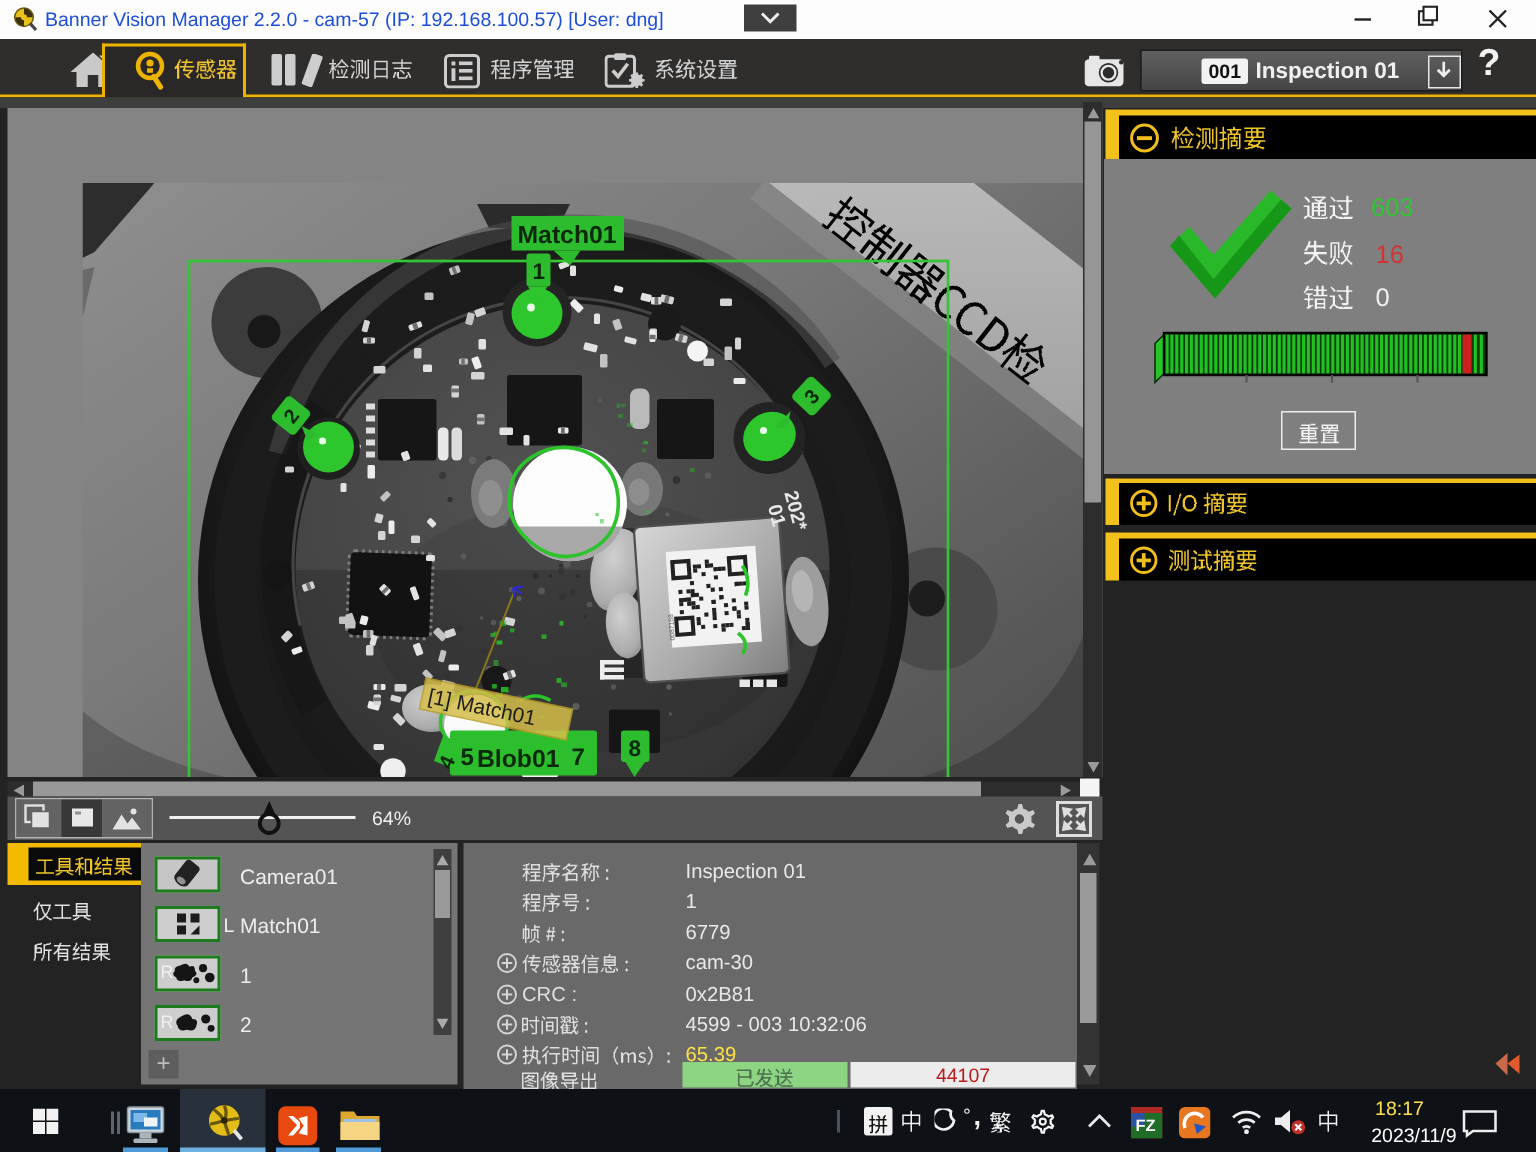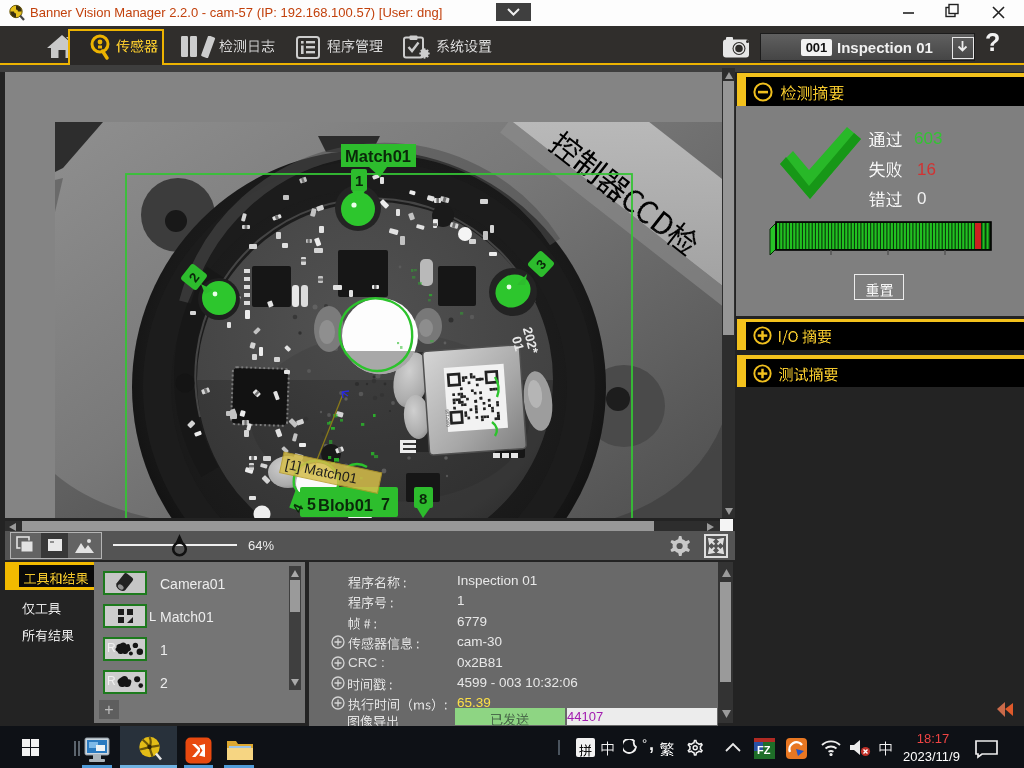--- a/index.html
+++ b/index.html
@@ -10,21 +10,21 @@
 <body>
 
 <div class="a" style="left:0;top:0;width:1024px;height:26px;background:#fdfdfd">
   <svg class="a" style="left:8px;top:4px" width="18" height="18" viewBox="0 0 18 18">
     <circle cx="8" cy="7.5" r="6.2" fill="#e8c21a" stroke="#6a5a10" stroke-width="1"></circle>
     <path d="M8 1.5 A6 6 0 0 1 13.8 7.5 L8 7.5 Z" fill="#3a3010"></path>
     <path d="M8 13.5 A6 6 0 0 1 2.2 7.5 L8 7.5 Z" fill="#3a3010"></path>
     <circle cx="8" cy="7.5" r="2" fill="#e8c21a"></circle>
     <line x1="12" y1="11.5" x2="16" y2="16" stroke="#444" stroke-width="2.2"></line>
   </svg>
-  <div class="a" style="left:30px;top:5px;font-size:13px;color:#c2410c">Banner Vision Manager 2.2.0 - cam-57 (IP: 192.168.100.57) [User: dng]</div>
+  <div class="a" style="left:30px;top:5px;font-size:13px;color:#1d4ed8">Banner Vision Manager 2.2.0 - cam-57 (IP: 192.168.100.57) [User: dng]</div>
   <div class="a" style="left:496px;top:3px;width:35px;height:18px;background:#3f3f3f">
     <svg class="a" style="left:11px;top:5px" width="13" height="8" viewBox="0 0 13 8">
         <path d="M1 1 L6.5 6.5 L12 1" fill="none" stroke="#eee" stroke-width="2"></path>
       </svg>
   </div>
   <svg class="a" style="left:898px;top:0" width="126" height="26" viewBox="0 0 126 26">
     <line x1="5" y1="13" x2="16" y2="13" stroke="#222" stroke-width="1.6"></line>
     <rect x="48" y="7.5" width="9" height="9" fill="none" stroke="#222" stroke-width="1.4"></rect>
     <rect x="51" y="4.5" width="9" height="9" fill="#fdfdfd" stroke="#222" stroke-width="1.4"></rect>
     <path d="M95 7 L106 18 M106 7 L95 18" stroke="#222" stroke-width="1.6"></path>
@@ -770,21 +770,21 @@
   <div class="a tsvg" style="left:39px;top:133px;color:#dedede"><svg width="99.0" height="13.0" viewBox="0 0 198 26">
         <path fill="currentColor" d="M14 0h1v1h-1zM4 1h2v1h-2zM14 1h2v1h-2zM32 1h3v1h-3zM72 1h2v1h-2zM81 1h2v1h-2zM127 1h1v1h-1zM168 1h1v1h-1zM4 2h2v1h-2zM14 2h2v1h-2zM31 2h3v1h-3zM37 2h13v1h-13zM72 2h2v1h-2zM81 2h3v1h-3zM87 2h15v1h-15zM126 2h2v1h-2zM168 2h2v1h-2zM4 3h2v1h-2zM14 3h2v1h-2zM30 3h3v1h-3zM37 3h13v1h-13zM54 3h8v1h-8zM72 3h2v1h-2zM82 3h3v1h-3zM87 3h15v1h-15zM125 3h2v1h-2zM168 3h3v1h-3zM4 4h2v1h-2zM14 4h2v1h-2zM29 4h3v1h-3zM54 4h8v1h-8zM72 4h2v1h-2zM83 4h2v1h-2zM100 4h2v1h-2zM125 4h2v1h-2zM169 4h2v1h-2zM4 5h2v1h-2zM14 5h2v1h-2zM28 5h3v1h-3zM54 5h2v1h-2zM60 5h2v1h-2zM72 5h2v1h-2zM84 5h1v1h-1zM100 5h2v1h-2zM124 5h2v1h-2zM170 5h2v1h-2zM1 6h8v1h-8zM10 6h11v1h-11zM27 6h3v1h-3zM54 6h2v1h-2zM60 6h2v1h-2zM63 6h14v1h-14zM100 6h2v1h-2zM123 6h3v1h-3zM170 6h3v1h-3zM1 7h8v1h-8zM10 7h12v1h-12zM27 7h2v1h-2zM33 7h3v1h-3zM54 7h2v1h-2zM60 7h2v1h-2zM63 7h14v1h-14zM80 7h2v1h-2zM100 7h2v1h-2zM123 7h2v1h-2zM171 7h2v1h-2zM4 8h2v1h-2zM14 8h2v1h-2zM19 8h3v1h-3zM33 8h2v1h-2zM54 8h2v1h-2zM60 8h2v1h-2zM72 8h2v1h-2zM80 8h2v1h-2zM86 8h10v1h-10zM100 8h2v1h-2zM123 8h2v1h-2zM171 8h2v1h-2zM4 9h2v1h-2zM13 9h2v1h-2zM19 9h2v1h-2zM32 9h2v1h-2zM54 9h2v1h-2zM60 9h2v1h-2zM72 9h2v1h-2zM80 9h2v1h-2zM86 9h10v1h-10zM100 9h2v1h-2zM122 9h3v1h-3zM132 9h2v1h-2zM137 9h4v1h-4zM146 9h4v1h-4zM158 9h5v1h-5zM171 9h3v1h-3zM194 9h3v1h-3zM4 10h2v1h-2zM13 10h2v1h-2zM19 10h2v1h-2zM31 10h3v1h-3zM36 10h15v1h-15zM54 10h2v1h-2zM60 10h2v1h-2zM72 10h2v1h-2zM80 10h2v1h-2zM86 10h2v1h-2zM94 10h2v1h-2zM100 10h2v1h-2zM122 10h2v1h-2zM132 10h3v1h-3zM136 10h6v1h-6zM144 10h7v1h-7zM157 10h8v1h-8zM172 10h2v1h-2zM194 10h3v1h-3zM4 11h2v1h-2zM13 11h2v1h-2zM19 11h2v1h-2zM30 11h3v1h-3zM36 11h15v1h-15zM54 11h8v1h-8zM65 11h2v1h-2zM72 11h2v1h-2zM80 11h2v1h-2zM86 11h2v1h-2zM94 11h2v1h-2zM100 11h2v1h-2zM122 11h2v1h-2zM132 11h5v1h-5zM140 11h6v1h-6zM148 11h3v1h-3zM156 11h3v1h-3zM163 11h1v1h-1zM172 11h2v1h-2zM194 11h3v1h-3zM4 12h3v1h-3zM8 12h1v1h-1zM10 12h2v1h-2zM13 12h2v1h-2zM19 12h2v1h-2zM29 12h4v1h-4zM45 12h2v1h-2zM54 12h8v1h-8zM65 12h2v1h-2zM72 12h2v1h-2zM80 12h2v1h-2zM86 12h2v1h-2zM94 12h2v1h-2zM100 12h2v1h-2zM122 12h2v1h-2zM132 12h4v1h-4zM140 12h4v1h-4zM149 12h3v1h-3zM156 12h2v1h-2zM172 12h2v1h-2zM195 12h1v1h-1zM4 13h5v1h-5zM10 13h5v1h-5zM19 13h2v1h-2zM28 13h5v1h-5zM45 13h2v1h-2zM54 13h2v1h-2zM60 13h2v1h-2zM66 13h2v1h-2zM72 13h2v1h-2zM80 13h2v1h-2zM86 13h10v1h-10zM100 13h2v1h-2zM122 13h2v1h-2zM132 13h3v1h-3zM141 13h2v1h-2zM149 13h3v1h-3zM156 13h2v1h-2zM172 13h2v1h-2zM1 14h7v1h-7zM12 14h4v1h-4zM19 14h2v1h-2zM27 14h3v1h-3zM31 14h2v1h-2zM45 14h2v1h-2zM54 14h2v1h-2zM60 14h2v1h-2zM66 14h3v1h-3zM72 14h2v1h-2zM80 14h2v1h-2zM86 14h10v1h-10zM100 14h2v1h-2zM122 14h2v1h-2zM132 14h3v1h-3zM141 14h2v1h-2zM149 14h3v1h-3zM156 14h4v1h-4zM172 14h2v1h-2zM1 15h5v1h-5zM13 15h4v1h-4zM19 15h2v1h-2zM27 15h2v1h-2zM31 15h2v1h-2zM45 15h2v1h-2zM54 15h2v1h-2zM60 15h2v1h-2zM67 15h2v1h-2zM72 15h2v1h-2zM80 15h2v1h-2zM86 15h2v1h-2zM94 15h2v1h-2zM100 15h2v1h-2zM122 15h2v1h-2zM132 15h3v1h-3zM141 15h2v1h-2zM149 15h3v1h-3zM157 15h5v1h-5zM172 15h2v1h-2zM1 16h1v1h-1zM4 16h2v1h-2zM12 16h9v1h-9zM31 16h2v1h-2zM45 16h2v1h-2zM54 16h2v1h-2zM60 16h2v1h-2zM68 16h2v1h-2zM72 16h2v1h-2zM80 16h2v1h-2zM86 16h2v1h-2zM94 16h2v1h-2zM100 16h2v1h-2zM122 16h2v1h-2zM132 16h3v1h-3zM141 16h2v1h-2zM149 16h3v1h-3zM159 16h5v1h-5zM172 16h2v1h-2zM4 17h2v1h-2zM12 17h2v1h-2zM17 17h4v1h-4zM31 17h2v1h-2zM45 17h2v1h-2zM54 17h2v1h-2zM60 17h2v1h-2zM72 17h2v1h-2zM80 17h2v1h-2zM86 17h2v1h-2zM94 17h2v1h-2zM100 17h2v1h-2zM123 17h2v1h-2zM132 17h3v1h-3zM141 17h2v1h-2zM149 17h3v1h-3zM162 17h3v1h-3zM171 17h2v1h-2zM4 18h2v1h-2zM12 18h2v1h-2zM19 18h2v1h-2zM31 18h2v1h-2zM45 18h2v1h-2zM54 18h8v1h-8zM72 18h2v1h-2zM80 18h2v1h-2zM86 18h2v1h-2zM94 18h2v1h-2zM100 18h2v1h-2zM123 18h2v1h-2zM132 18h3v1h-3zM141 18h2v1h-2zM149 18h3v1h-3zM163 18h2v1h-2zM171 18h2v1h-2zM4 19h2v1h-2zM11 19h2v1h-2zM20 19h2v1h-2zM31 19h2v1h-2zM45 19h2v1h-2zM54 19h8v1h-8zM72 19h2v1h-2zM80 19h2v1h-2zM86 19h10v1h-10zM100 19h2v1h-2zM123 19h2v1h-2zM132 19h3v1h-3zM141 19h2v1h-2zM149 19h3v1h-3zM163 19h2v1h-2zM171 19h2v1h-2zM195 19h1v1h-1zM4 20h2v1h-2zM10 20h3v1h-3zM20 20h2v1h-2zM23 20h2v1h-2zM31 20h2v1h-2zM45 20h2v1h-2zM54 20h2v1h-2zM72 20h2v1h-2zM80 20h2v1h-2zM86 20h10v1h-10zM100 20h2v1h-2zM124 20h2v1h-2zM132 20h3v1h-3zM141 20h2v1h-2zM149 20h3v1h-3zM155 20h3v1h-3zM162 20h3v1h-3zM170 20h2v1h-2zM194 20h3v1h-3zM4 21h2v1h-2zM10 21h2v1h-2zM20 21h2v1h-2zM23 21h2v1h-2zM31 21h2v1h-2zM45 21h2v1h-2zM54 21h2v1h-2zM72 21h2v1h-2zM80 21h2v1h-2zM100 21h2v1h-2zM124 21h2v1h-2zM132 21h3v1h-3zM141 21h2v1h-2zM149 21h3v1h-3zM155 21h9v1h-9zM170 21h2v1h-2zM194 21h3v1h-3zM4 22h2v1h-2zM8 22h3v1h-3zM20 22h2v1h-2zM23 22h2v1h-2zM31 22h2v1h-2zM45 22h2v1h-2zM55 22h1v1h-1zM72 22h2v1h-2zM80 22h2v1h-2zM100 22h2v1h-2zM125 22h2v1h-2zM132 22h3v1h-3zM141 22h2v1h-2zM149 22h3v1h-3zM157 22h6v1h-6zM169 22h2v1h-2zM194 22h3v1h-3zM2 23h4v1h-4zM7 23h4v1h-4zM20 23h5v1h-5zM31 23h2v1h-2zM40 23h7v1h-7zM67 23h7v1h-7zM80 23h2v1h-2zM97 23h5v1h-5zM125 23h3v1h-3zM168 23h3v1h-3zM2 24h4v1h-4zM8 24h1v1h-1zM21 24h3v1h-3zM31 24h2v1h-2zM41 24h5v1h-5zM67 24h6v1h-6zM80 24h2v1h-2zM97 24h4v1h-4zM126 24h2v1h-2zM167 24h3v1h-3zM127 25h1v1h-1zM168 25h1v1h-1z"></path>
       </svg></div>
   <div class="a" style="left:148px;top:133px;color:#fde047;font-size:13.5px">65.39</div>
   <div class="a tsvg" style="left:39px;top:150px;color:#dedede"><svg width="50.0" height="13.0" viewBox="0 0 100 26">
         <path fill="currentColor" d="M30 1h3v1h-3zM36 1h2v1h-2zM88 1h2v1h-2zM0 2h22v1h-22zM30 2h2v1h-2zM36 2h7v1h-7zM53 2h19v1h-19zM88 2h2v1h-2zM0 3h22v1h-22zM30 3h2v1h-2zM35 3h9v1h-9zM53 3h19v1h-19zM80 3h2v1h-2zM88 3h2v1h-2zM96 3h2v1h-2zM0 4h2v1h-2zM20 4h2v1h-2zM29 4h2v1h-2zM34 4h2v1h-2zM41 4h2v1h-2zM53 4h3v1h-3zM69 4h3v1h-3zM80 4h2v1h-2zM88 4h2v1h-2zM96 4h2v1h-2zM0 5h2v1h-2zM8 5h2v1h-2zM20 5h2v1h-2zM29 5h2v1h-2zM33 5h3v1h-3zM40 5h2v1h-2zM53 5h3v1h-3zM69 5h3v1h-3zM80 5h2v1h-2zM88 5h2v1h-2zM96 5h2v1h-2zM0 6h2v1h-2zM7 6h10v1h-10zM20 6h2v1h-2zM28 6h2v1h-2zM32 6h15v1h-15zM53 6h19v1h-19zM80 6h2v1h-2zM88 6h2v1h-2zM96 6h2v1h-2zM0 7h2v1h-2zM6 7h11v1h-11zM20 7h2v1h-2zM28 7h2v1h-2zM31 7h16v1h-16zM53 7h19v1h-19zM80 7h2v1h-2zM88 7h2v1h-2zM96 7h2v1h-2zM0 8h2v1h-2zM5 8h3v1h-3zM14 8h2v1h-2zM20 8h2v1h-2zM27 8h3v1h-3zM31 8h4v1h-4zM39 8h2v1h-2zM45 8h2v1h-2zM53 8h3v1h-3zM80 8h2v1h-2zM88 8h2v1h-2zM96 8h2v1h-2zM0 9h2v1h-2zM3 9h6v1h-6zM13 9h3v1h-3zM20 9h2v1h-2zM26 9h4v1h-4zM33 9h2v1h-2zM39 9h2v1h-2zM45 9h2v1h-2zM53 9h3v1h-3zM72 9h2v1h-2zM80 9h2v1h-2zM88 9h2v1h-2zM96 9h2v1h-2zM0 10h2v1h-2zM4 10h1v1h-1zM8 10h6v1h-6zM20 10h2v1h-2zM25 10h5v1h-5zM33 10h14v1h-14zM54 10h2v1h-2zM71 10h3v1h-3zM80 10h18v1h-18zM0 11h2v1h-2zM9 11h4v1h-4zM20 11h2v1h-2zM25 11h2v1h-2zM28 11h2v1h-2zM33 11h14v1h-14zM54 11h19v1h-19zM80 11h18v1h-18zM0 12h2v1h-2zM7 12h8v1h-8zM20 12h2v1h-2zM25 12h2v1h-2zM28 12h2v1h-2zM37 12h2v1h-2zM56 12h16v1h-16zM88 12h2v1h-2zM0 13h2v1h-2zM4 13h5v1h-5zM13 13h6v1h-6zM20 13h2v1h-2zM28 13h2v1h-2zM35 13h5v1h-5zM46 13h1v1h-1zM67 13h2v1h-2zM88 13h2v1h-2zM0 14h2v1h-2zM3 14h4v1h-4zM16 14h3v1h-3zM20 14h2v1h-2zM28 14h2v1h-2zM33 14h4v1h-4zM38 14h3v1h-3zM44 14h3v1h-3zM67 14h2v1h-2zM79 14h2v1h-2zM88 14h2v1h-2zM97 14h2v1h-2zM0 15h2v1h-2zM8 15h4v1h-4zM20 15h2v1h-2zM28 15h2v1h-2zM32 15h3v1h-3zM38 15h3v1h-3zM43 15h3v1h-3zM52 15h23v1h-23zM79 15h2v1h-2zM88 15h2v1h-2zM97 15h2v1h-2zM0 16h2v1h-2zM10 16h5v1h-5zM20 16h2v1h-2zM28 16h2v1h-2zM37 16h8v1h-8zM52 16h23v1h-23zM79 16h2v1h-2zM88 16h2v1h-2zM97 16h2v1h-2zM0 17h2v1h-2zM13 17h1v1h-1zM20 17h2v1h-2zM28 17h2v1h-2zM35 17h3v1h-3zM40 17h5v1h-5zM56 17h2v1h-2zM67 17h2v1h-2zM79 17h2v1h-2zM88 17h2v1h-2zM97 17h2v1h-2zM0 18h2v1h-2zM5 18h6v1h-6zM20 18h2v1h-2zM28 18h2v1h-2zM33 18h4v1h-4zM40 18h2v1h-2zM44 18h2v1h-2zM56 18h3v1h-3zM67 18h2v1h-2zM79 18h2v1h-2zM88 18h2v1h-2zM97 18h2v1h-2zM0 19h2v1h-2zM7 19h8v1h-8zM20 19h2v1h-2zM28 19h2v1h-2zM32 19h3v1h-3zM38 19h4v1h-4zM44 19h2v1h-2zM57 19h3v1h-3zM67 19h2v1h-2zM79 19h2v1h-2zM88 19h2v1h-2zM97 19h2v1h-2zM0 20h2v1h-2zM12 20h4v1h-4zM20 20h2v1h-2zM28 20h2v1h-2zM32 20h1v1h-1zM37 20h3v1h-3zM41 20h2v1h-2zM45 20h2v1h-2zM58 20h2v1h-2zM67 20h2v1h-2zM79 20h2v1h-2zM88 20h2v1h-2zM97 20h2v1h-2zM0 21h2v1h-2zM20 21h2v1h-2zM28 21h2v1h-2zM35 21h3v1h-3zM41 21h2v1h-2zM45 21h3v1h-3zM59 21h2v1h-2zM67 21h2v1h-2zM79 21h2v1h-2zM88 21h2v1h-2zM97 21h2v1h-2zM0 22h22v1h-22zM28 22h2v1h-2zM33 22h4v1h-4zM40 22h2v1h-2zM46 22h3v1h-3zM59 22h1v1h-1zM67 22h2v1h-2zM79 22h20v1h-20zM0 23h22v1h-22zM28 23h2v1h-2zM31 23h4v1h-4zM40 23h2v1h-2zM47 23h2v1h-2zM62 23h7v1h-7zM79 23h20v1h-20zM0 24h2v1h-2zM20 24h2v1h-2zM28 24h2v1h-2zM32 24h1v1h-1zM37 24h5v1h-5zM62 24h6v1h-6zM97 24h2v1h-2zM28 25h2v1h-2zM38 25h2v1h-2z"></path>
       </svg></div>
   <div class="a" style="left:146px;top:146px;width:110px;height:17px;background:#8ed583;text-align:center"><span class="tsvg" style="color:#4c6e4c;position:relative;top:2px"><svg width="38.0" height="13.0" viewBox="0 0 76 26">
           <path fill="currentColor" d="M30 1h1v1h-1zM36 1h2v1h-2zM42 1h1v1h-1zM53 1h1v1h-1zM61 1h2v1h-2zM70 1h2v1h-2zM0 2h19v1h-19zM29 2h3v1h-3zM35 2h3v1h-3zM42 2h2v1h-2zM52 2h3v1h-3zM61 2h2v1h-2zM70 2h2v1h-2zM0 3h20v1h-20zM29 3h2v1h-2zM35 3h3v1h-3zM43 3h2v1h-2zM53 3h3v1h-3zM62 3h2v1h-2zM69 3h2v1h-2zM17 4h3v1h-3zM29 4h2v1h-2zM35 4h2v1h-2zM43 4h3v1h-3zM54 4h3v1h-3zM62 4h2v1h-2zM69 4h2v1h-2zM17 5h3v1h-3zM28 5h3v1h-3zM35 5h2v1h-2zM44 5h2v1h-2zM55 5h2v1h-2zM63 5h1v1h-1zM68 5h2v1h-2zM17 6h3v1h-3zM28 6h2v1h-2zM35 6h2v1h-2zM55 6h2v1h-2zM59 6h15v1h-15zM2 7h2v1h-2zM17 7h3v1h-3zM27 7h21v1h-21zM59 7h15v1h-15zM2 8h2v1h-2zM17 8h3v1h-3zM27 8h21v1h-21zM65 8h2v1h-2zM2 9h2v1h-2zM17 9h3v1h-3zM34 9h2v1h-2zM65 9h2v1h-2zM2 10h2v1h-2zM17 10h3v1h-3zM33 10h3v1h-3zM51 10h6v1h-6zM65 10h2v1h-2zM2 11h18v1h-18zM33 11h3v1h-3zM51 11h6v1h-6zM58 11h17v1h-17zM2 12h18v1h-18zM33 12h13v1h-13zM54 12h3v1h-3zM58 12h17v1h-17zM2 13h2v1h-2zM17 13h3v1h-3zM32 13h14v1h-14zM54 13h3v1h-3zM65 13h2v1h-2zM2 14h2v1h-2zM18 14h1v1h-1zM32 14h4v1h-4zM43 14h2v1h-2zM54 14h3v1h-3zM64 14h4v1h-4zM2 15h2v1h-2zM31 15h5v1h-5zM42 15h3v1h-3zM54 15h3v1h-3zM64 15h2v1h-2zM67 15h2v1h-2zM2 16h2v1h-2zM30 16h3v1h-3zM35 16h2v1h-2zM42 16h2v1h-2zM54 16h3v1h-3zM63 16h3v1h-3zM68 16h2v1h-2zM2 17h2v1h-2zM30 17h3v1h-3zM35 17h3v1h-3zM41 17h3v1h-3zM54 17h3v1h-3zM62 17h3v1h-3zM69 17h2v1h-2zM2 18h2v1h-2zM21 18h2v1h-2zM29 18h3v1h-3zM36 18h3v1h-3zM40 18h3v1h-3zM54 18h3v1h-3zM61 18h3v1h-3zM70 18h2v1h-2zM2 19h2v1h-2zM20 19h3v1h-3zM28 19h3v1h-3zM37 19h5v1h-5zM54 19h3v1h-3zM59 19h4v1h-4zM71 19h2v1h-2zM2 20h2v1h-2zM20 20h3v1h-3zM26 20h4v1h-4zM37 20h4v1h-4zM54 20h3v1h-3zM59 20h3v1h-3zM71 20h2v1h-2zM2 21h2v1h-2zM20 21h2v1h-2zM25 21h4v1h-4zM36 21h7v1h-7zM52 21h6v1h-6zM2 22h3v1h-3zM19 22h3v1h-3zM25 22h3v1h-3zM34 22h4v1h-4zM40 22h5v1h-5zM52 22h2v1h-2zM56 22h4v1h-4zM2 23h19v1h-19zM31 23h5v1h-5zM42 23h6v1h-6zM51 23h2v1h-2zM58 23h17v1h-17zM4 24h16v1h-16zM31 24h3v1h-3zM44 24h5v1h-5zM51 24h2v1h-2zM60 24h15v1h-15z"></path>
         </svg></span></div>
-  <div class="a" style="left:258px;top:146px;width:150px;height:17px;background:#ececec;color:#a21caf;font-size:13px;text-align:left;line-height:17px">44107</div>
+  <div class="a" style="left:258px;top:146px;width:150px;height:17px;background:#ececec;color:#b91c1c;font-size:13px;text-align:center;line-height:17px">44107</div>
 </div>
 
 <div class="a" style="left:718px;top:562px;width:15px;height:161px;background:#333"></div>
 <svg class="a" style="left:722px;top:569px" width="9" height="8" viewBox="0 0 9 8">
     <path d="M4.5 0 L9 8 L0 8 Z" fill="#9a9a9a"></path>
   </svg>
 <div class="a" style="left:720px;top:582px;width:11px;height:100px;background:#9a9a9a"></div>
 <svg class="a" style="left:722px;top:710px" width="9" height="8" viewBox="0 0 9 8">
     <path d="M4.5 8 L9 0 L0 0 Z" fill="#9a9a9a"></path>
   </svg>
@@ -1024,18 +1024,18 @@
   </svg>
 
   <svg class="a" style="left:849px;top:13px" width="23" height="18" viewBox="0 0 23 18">
     <path d="M1 6 L5 6 L11 1 L11 16 L5 11 L1 11 Z" fill="#ededed"></path>
     <circle cx="16.5" cy="12.5" r="4.6" fill="#c03028"></circle>
     <path d="M14.5 10.5 L18.5 14.5 M18.5 10.5 L14.5 14.5" stroke="#fff" stroke-width="1.4"></path>
   </svg>
   <div class="a tsvg" style="left:879px;top:13px;color:#f2f2f2"><svg width="13.0" height="15.0" viewBox="0 0 26 30">
         <path fill="currentColor" d="M12 1h2v1h-2zM12 2h2v1h-2zM12 3h2v1h-2zM12 4h2v1h-2zM12 5h2v1h-2zM1 6h24v1h-24zM1 7h24v1h-24zM1 8h2v1h-2zM12 8h2v1h-2zM23 8h2v1h-2zM1 9h2v1h-2zM12 9h2v1h-2zM23 9h2v1h-2zM1 10h2v1h-2zM12 10h2v1h-2zM23 10h2v1h-2zM1 11h2v1h-2zM12 11h2v1h-2zM23 11h2v1h-2zM1 12h2v1h-2zM12 12h2v1h-2zM23 12h2v1h-2zM1 13h2v1h-2zM12 13h2v1h-2zM23 13h2v1h-2zM1 14h2v1h-2zM12 14h2v1h-2zM23 14h2v1h-2zM1 15h2v1h-2zM12 15h2v1h-2zM23 15h2v1h-2zM1 16h2v1h-2zM12 16h2v1h-2zM23 16h2v1h-2zM1 17h24v1h-24zM1 18h24v1h-24zM1 19h2v1h-2zM12 19h2v1h-2zM23 19h2v1h-2zM1 20h2v1h-2zM12 20h2v1h-2zM23 20h2v1h-2zM12 21h2v1h-2zM12 22h2v1h-2zM12 23h2v1h-2zM12 24h2v1h-2zM12 25h2v1h-2zM12 26h2v1h-2zM12 27h2v1h-2zM12 28h2v1h-2z"></path>
       </svg></div>
-  <div class="a" style="left:905px;top:5px;width:56px;height:14px;color:#ef4444;font-size:13px;text-align:center">18:17</div>
-  <div class="a" style="left:903px;top:23px;width:68px;height:14px;color:#fff;font-size:13px;text-align:left">2023/11/9</div>
+  <div class="a" style="left:905px;top:5px;width:56px;height:14px;color:#fde047;font-size:13px;text-align:center">18:17</div>
+  <div class="a" style="left:903px;top:23px;width:68px;height:14px;color:#fff;font-size:13px;text-align:right">2023/11/9</div>
   <svg class="a" style="left:974px;top:13px" width="25" height="20" viewBox="0 0 25 20">
     <path d="M2 2 L23 2 L23 15 L8 15 L4 18 L4 15 L2 15 Z" fill="none" stroke="#ededed" stroke-width="1.7"></path>
   </svg>
 </div>
 
 </body></html>

